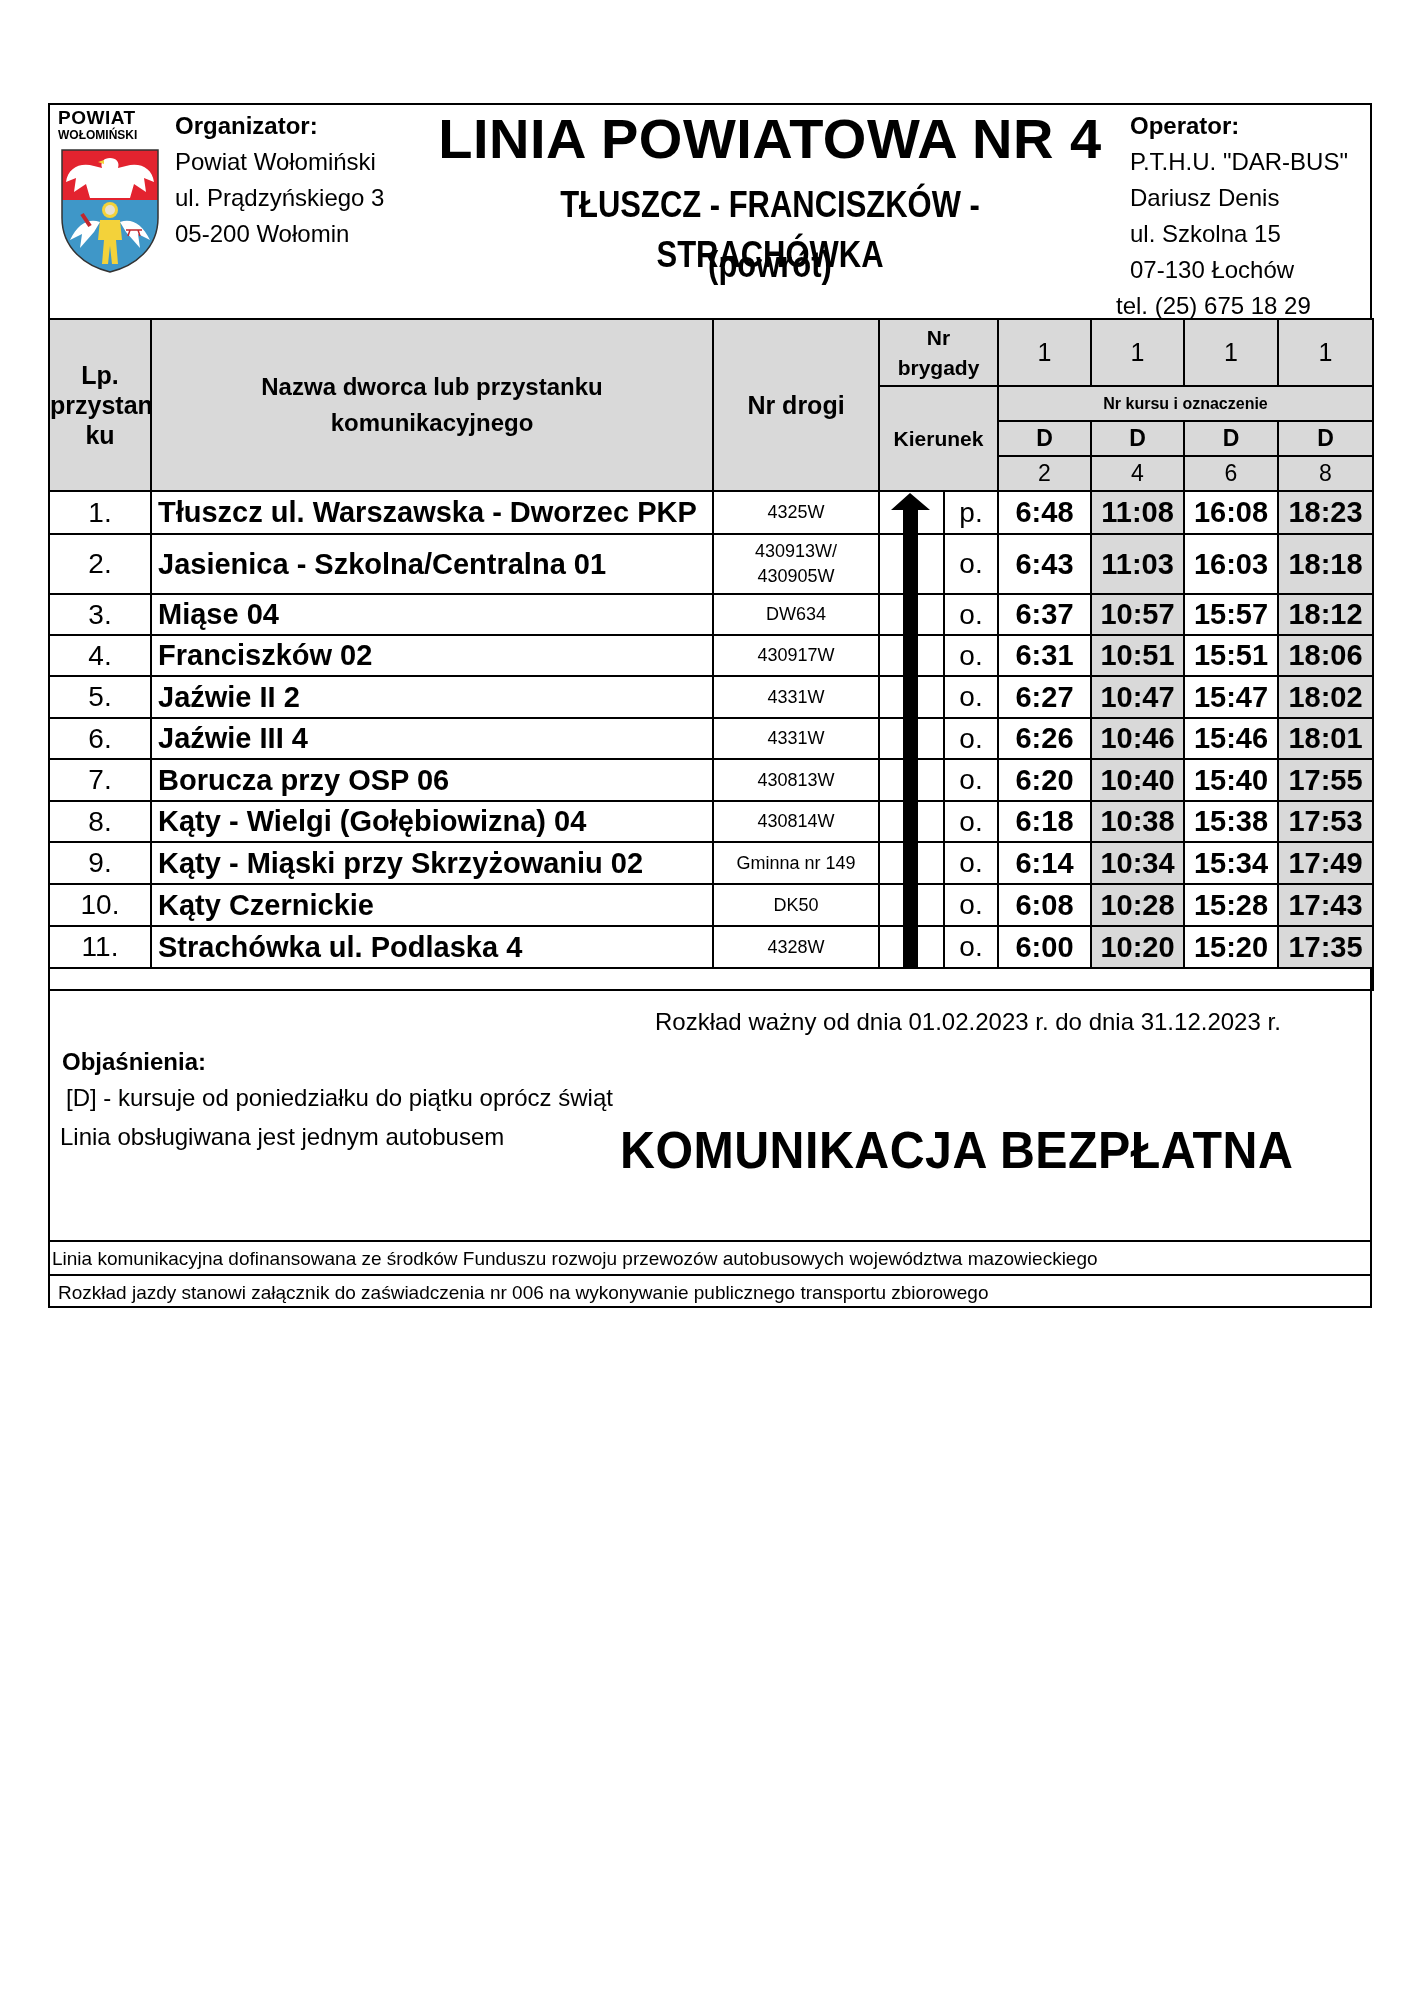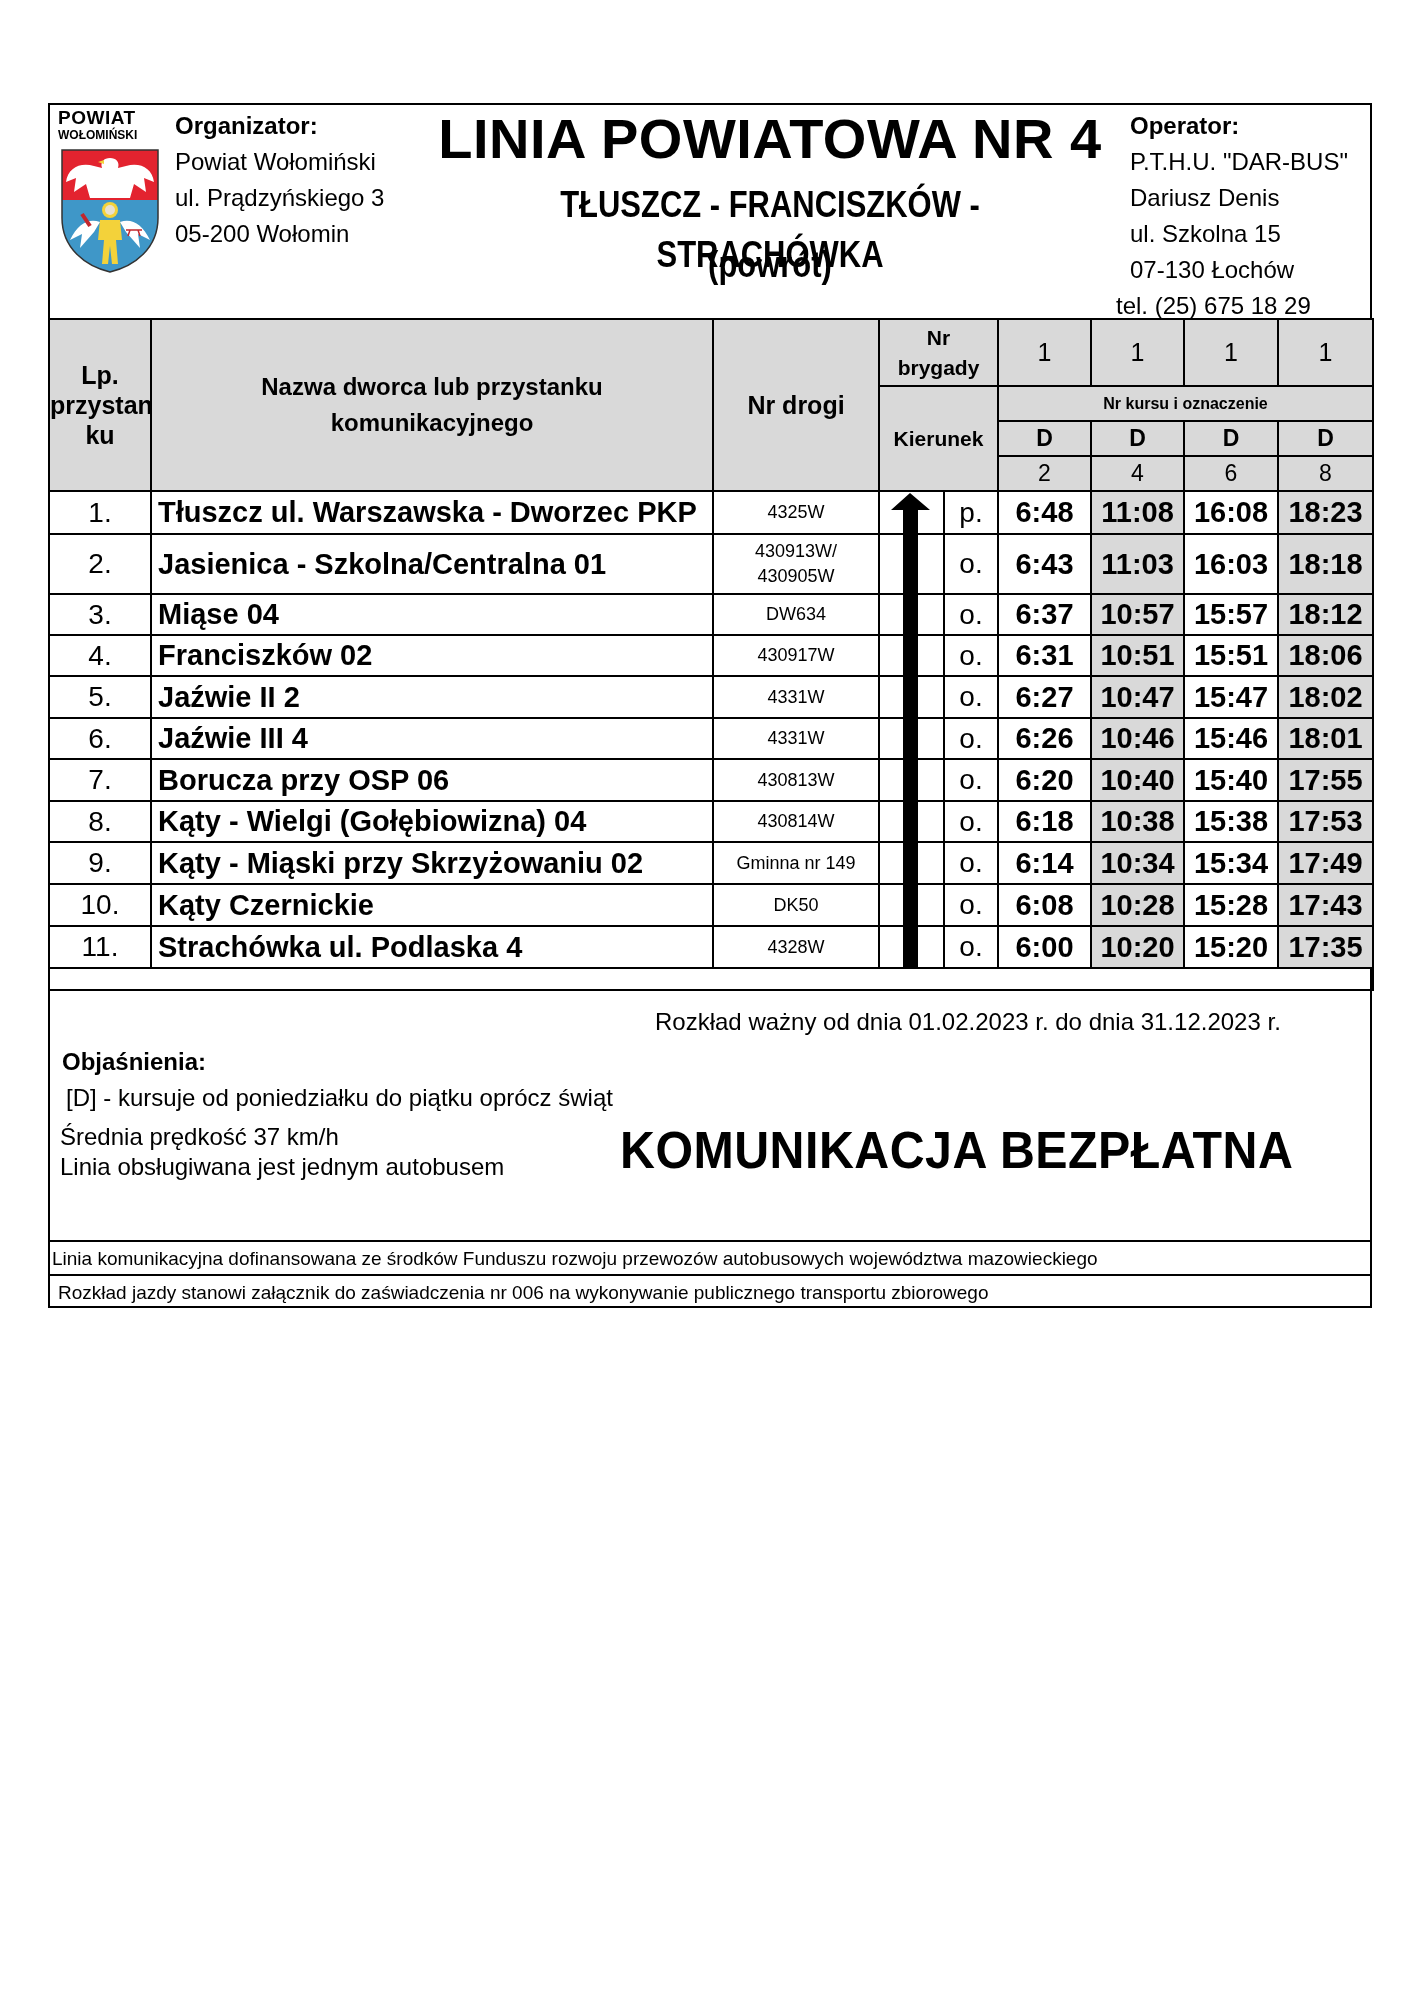--- a/index.html
+++ b/index.html
@@ -290,21 +290,20 @@
 </table>
 
 <svg class="arrow-wrap" viewBox="0 0 65 477" preserveAspectRatio="none">
   <polygon points="32,3 52,20 40,20 40,477 25,477 25,20 13,20" fill="#000"></polygon>
 </svg>
 
 <div class="valid">Rozkład ważny od dnia 01.02.2023 r. do dnia 31.12.2023 r.</div>
 <div class="notes-h">Objaśnienia:</div>
 <div class="notes-d">[D] - kursuje od poniedziałku do piątku oprócz świąt</div>
 <div class="notes-lines">
-  <div>Średnia prędkość 37 km/h</div>
   <div>Linia obsługiwana jest jednym autobusem</div>
 </div>
 <div class="free">KOMUNIKACJA BEZPŁATNA</div>
 
 <div class="hline" style="top:1240px"></div>
 <div class="foot1">Linia komunikacyjna dofinansowana ze środków Funduszu rozwoju przewozów autobusowych województwa mazowieckiego</div>
 <div class="hline" style="top:1274px"></div>
 <div class="foot2">Rozkład jazdy stanowi załącznik do zaświadczenia nr 006 na wykonywanie publicznego transportu zbiorowego</div>
 
 </body></html>

